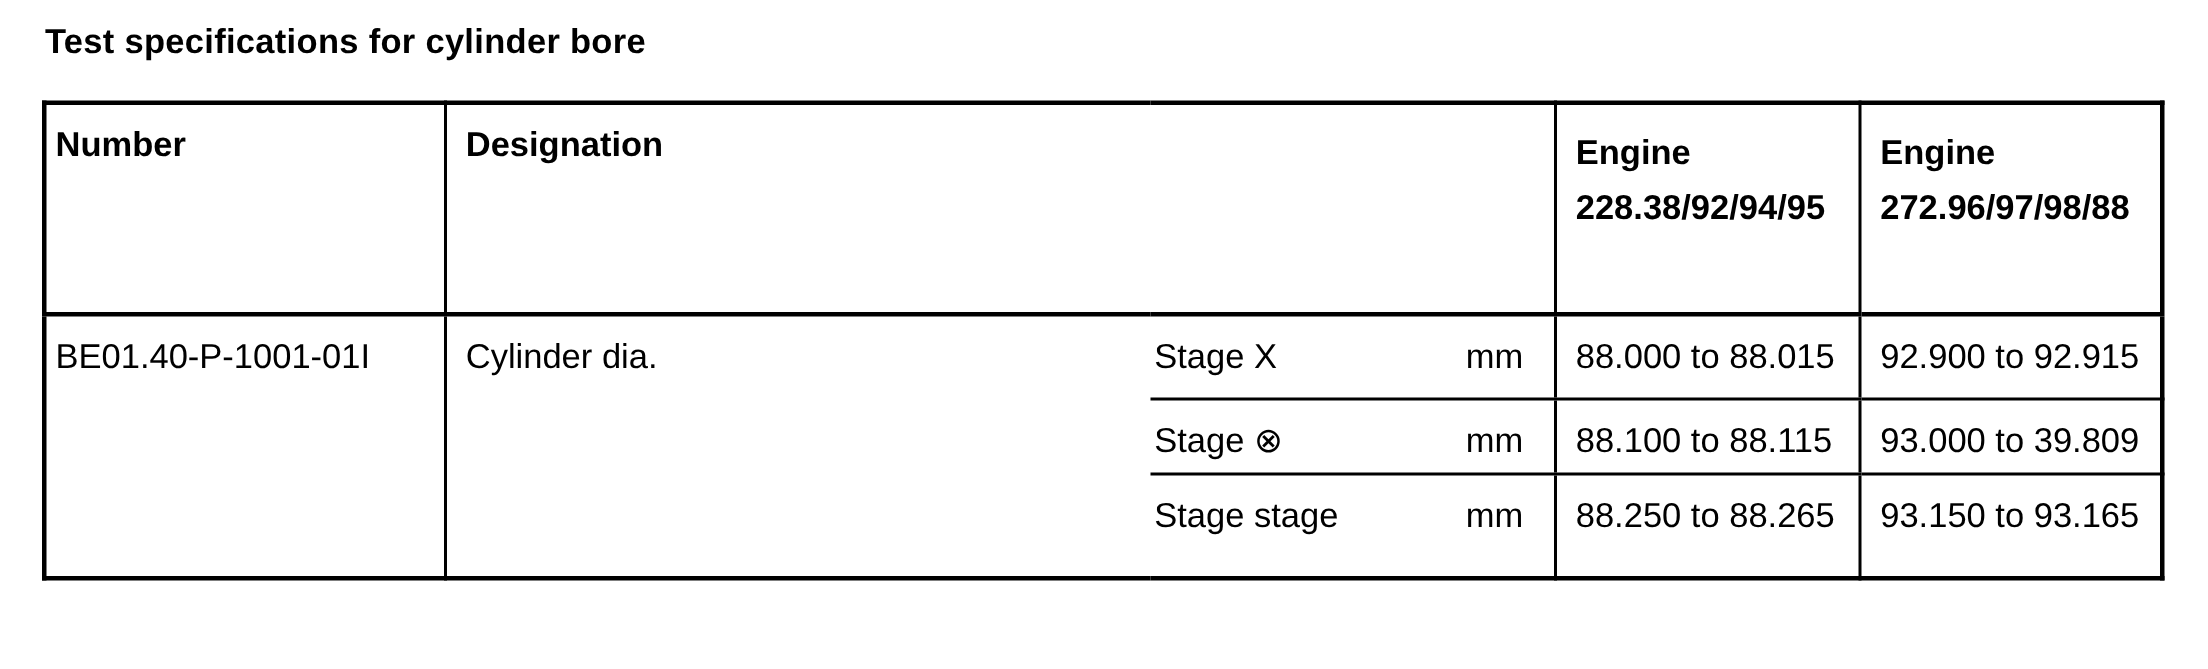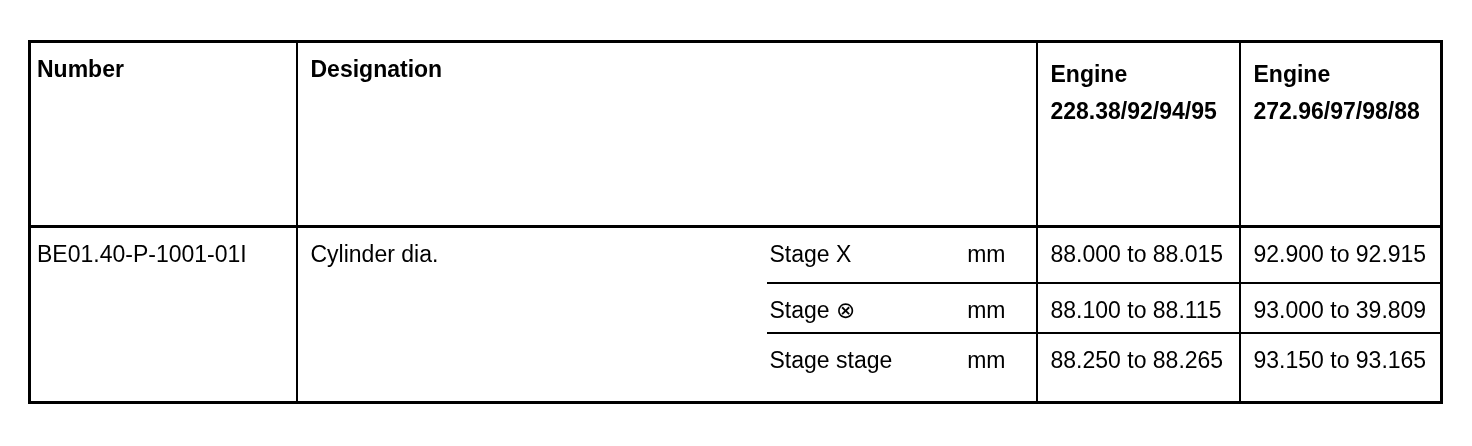--- a/index.html
+++ b/index.html
@@ -29,47 +29,48 @@
     margin-top: 26px;
     border: 3px solid #000000;
   }
   td {
     vertical-align: top;
     padding: 13px 0 0 0;
     font-size: 23px;
     overflow: hidden;
     white-space: nowrap;
   }
-  tr.header-row { height: 185px; }
+  tr.header-row { height: 141px; }
   tr.body-row-1 { height: 56px; }
   tr.body-row-2 { height: 50px; }
   tr.body-row-3 { height: 70px; }
   .hdr {
     font-weight: bold;
     border-bottom: 3px solid #000000;
   }
   .hdr .hline1, .hdr .hline2 { line-height: 37px; }
   .vline { border-left: 2px solid #000000; }
   .rowline { border-bottom: 2px solid #000000; }
   .pad-l { padding-left: 13px; margin-top: 32px; }
   .num-cell { padding-left: 6px; }
   .stage-wrap {
     display: flex;
     justify-content: space-between;
     align-items: flex-end;
     padding-left: 3px;
-    padding-right: 30px;
+    padding-right: 20px;
   }
   .stage-symbol-bold { font-weight: normal; }
 </style>
 </head>
 <body>
 
 <div class="page">
 
+  <h1 class="doc-title">Test specifications for cylinder bore</h1>
 
   <table class="spec-table">
     <colgroup>
       <col style="width:267px">
       <col style="width:470px">
       <col style="width:270px">
       <col style="width:203px">
       <col style="width:202px">
     </colgroup>
 

